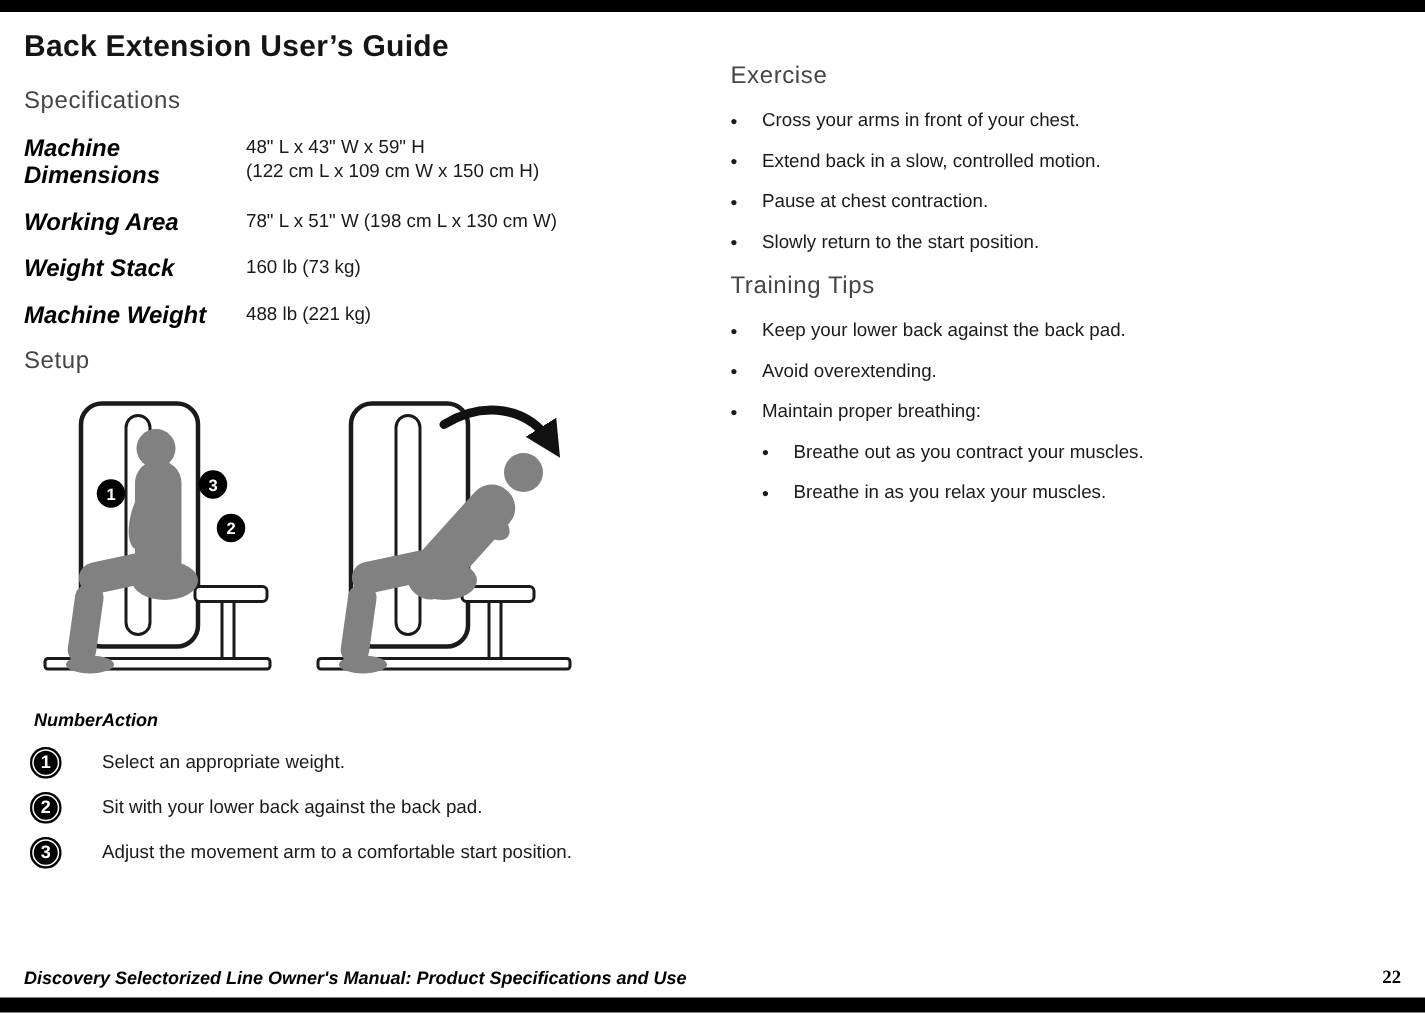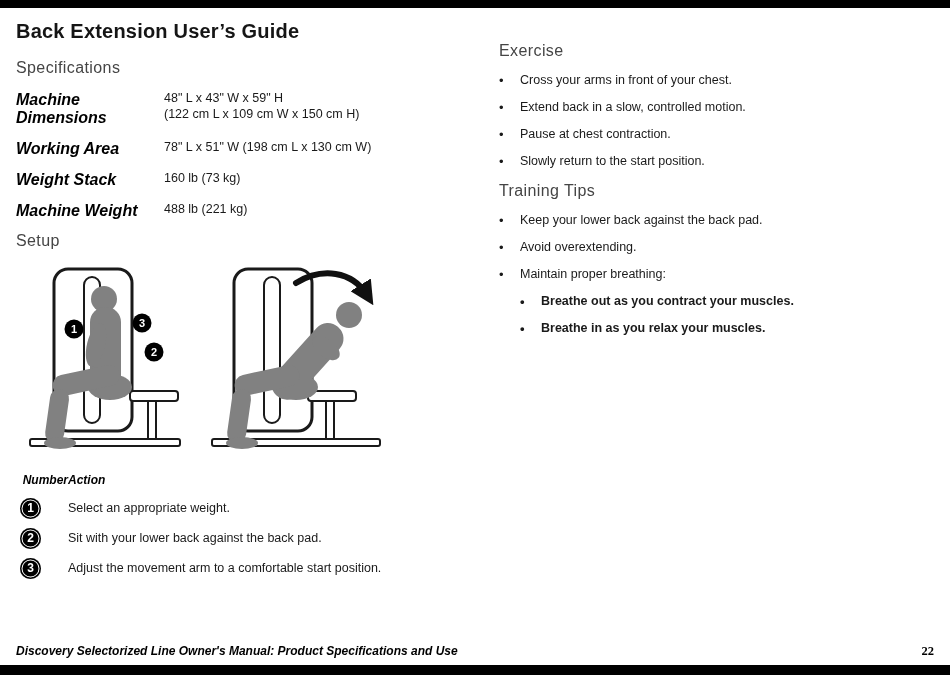--- a/index.html
+++ b/index.html
@@ -6,21 +6,21 @@
   html, body { margin:0; padding:0; }
   body {
     width:950px; height:675px; position:relative; overflow:hidden;
     background:#ffffff; color:#1a1a1a;
     font-family:"Liberation Sans", sans-serif;
   }
   .bar-top    { position:absolute; top:0; left:0; width:100%; height:8px;  background:#000; }
   .bar-bottom { position:absolute; bottom:0; left:0; width:100%; height:10px; background:#000; }
 
   .content { position:absolute; top:8px; left:0; right:0; bottom:34px;
-             padding:10px 16px 0; display:flex; gap:24px; }
+             padding:10px 16px 0; display:flex; gap:12px; }
   .col-left  { flex:0 0 459px; width:459px; }
   .col-right { flex:1; padding-top:12px; }
 
   h1.title { font-size:20px; font-weight:600; letter-spacing:0.2px; color:#151515; margin:2px 0 16px; }
   h2.section { font-size:16px; font-weight:400; color:#454545; letter-spacing:0.4px; margin:12px 0 13px; }
   .setup-head { margin-top:18px; }
   .tips-head  { margin-top:22px; }
 
   .spec-row   { display:flex; margin-bottom:12px; }
   .spec-label { flex:0 0 148px; font-size:16px; font-weight:bold; font-style:italic; padding-top:1px; color:#000; }
@@ -36,24 +36,24 @@
               font-size:12px; font-weight:bold; display:flex; align-items:center; justify-content:center;
               margin-left:4px; box-shadow: inset 0 0 0 1.5px #000, inset 0 0 0 2.5px #fff; }
   .step-text { margin-left:27px; font-size:12.5px; }
 
   .bullet-list { list-style:none; margin:0; padding:0; }
   .bullet-item { display:flex; margin-bottom:11px; font-size:12.5px; line-height:15px; }
   .dot { flex:0 0 21px; }
   .dot::before { content:"\2022"; font-size:13px; }
   .bullet-body { flex:1; }
   .sub-list { list-style:none; margin:12px 0 0; padding:0; }
-  .sub-list .bullet-item { margin-bottom:11px;font-weight:bold; }
+  .sub-list .bullet-item { margin-bottom:11px; }
 
   .footer { position:absolute; left:16px; right:16px; bottom:16px;
-            display:flex; justify-content:space-between; align-items:flex-start; }
+            display:flex; justify-content:space-between; align-items:center; }
   .footer-text { font-size:12px; font-weight:bold; font-style:italic; color:#000; }
   .page-num { font-size:12.5px; font-weight:bold; color:#000;font-family:Liberation Serif, serif; }
 </style>
 </head>
 <body>
 
 <div class="bar-top"></div>
 
 <div class="content">
 

